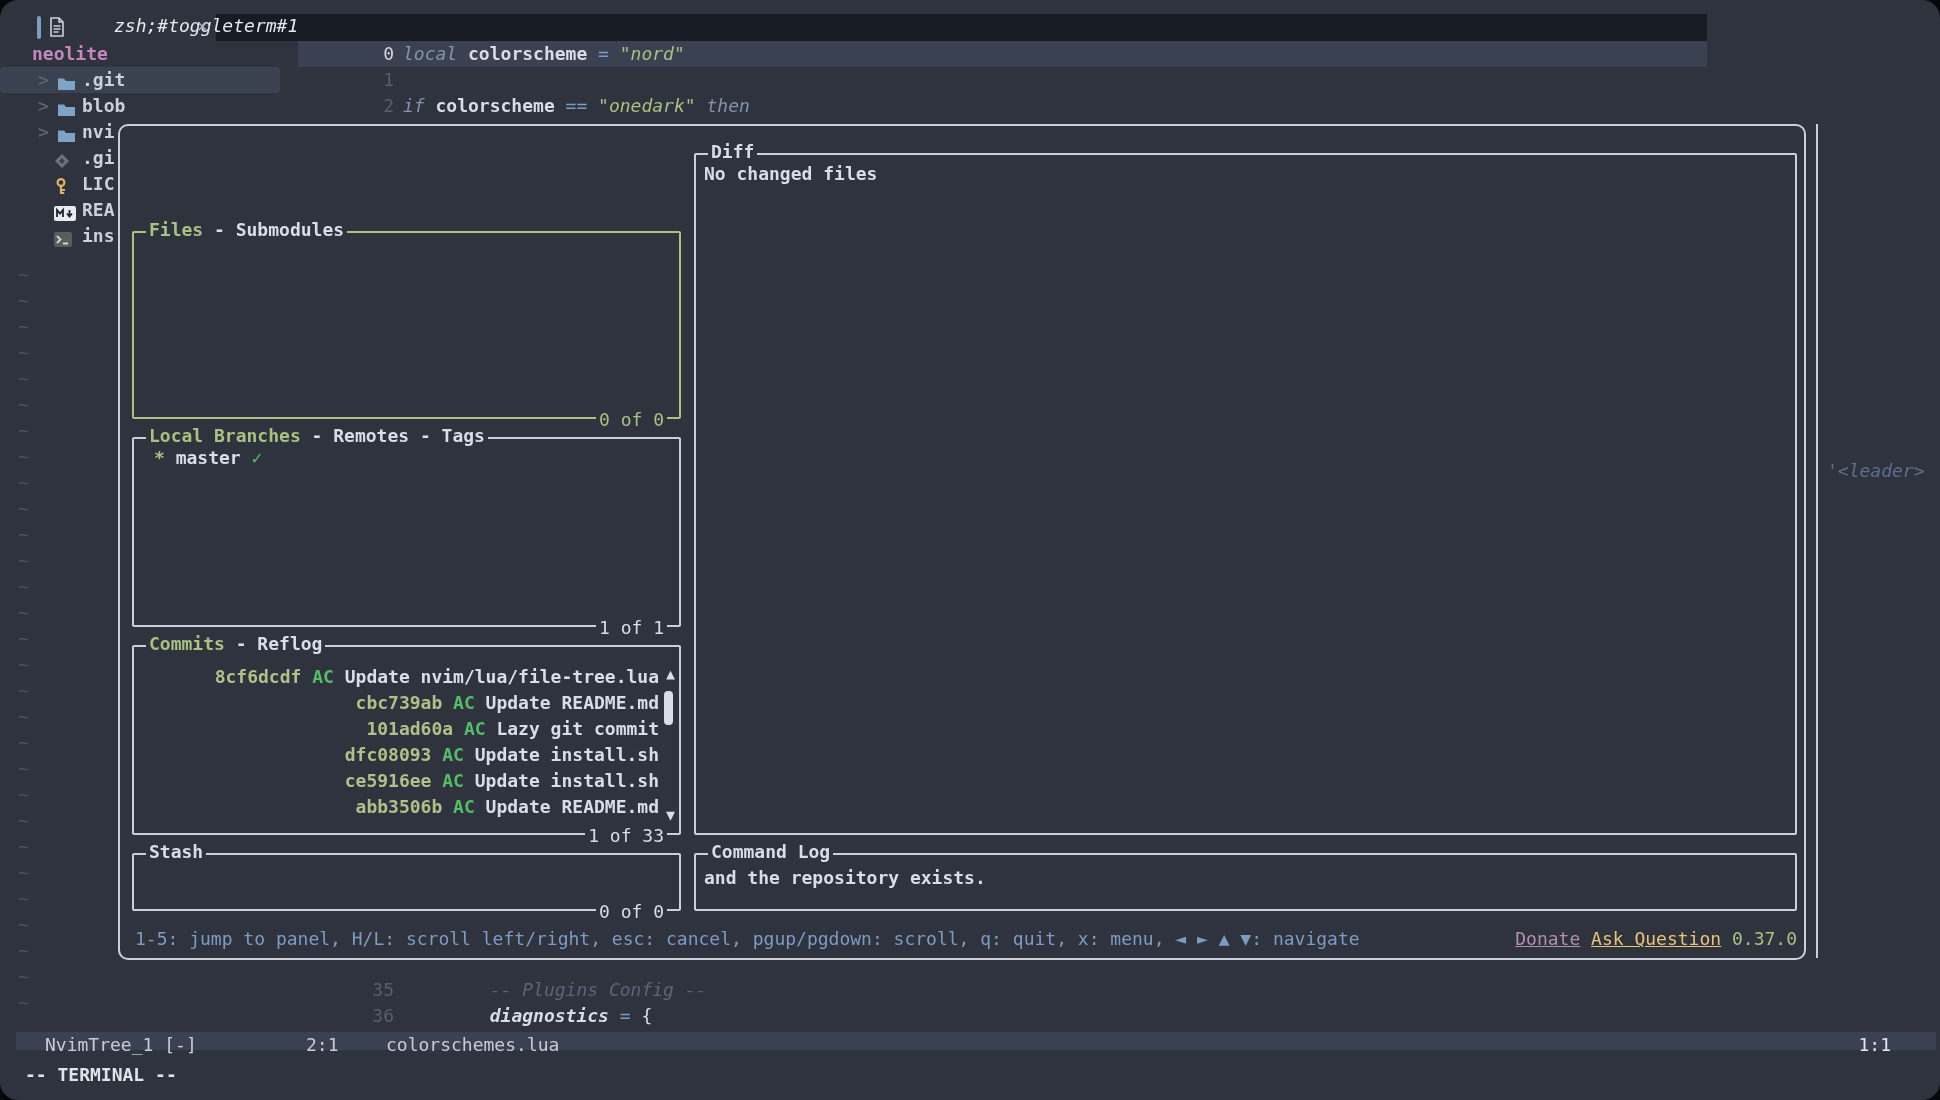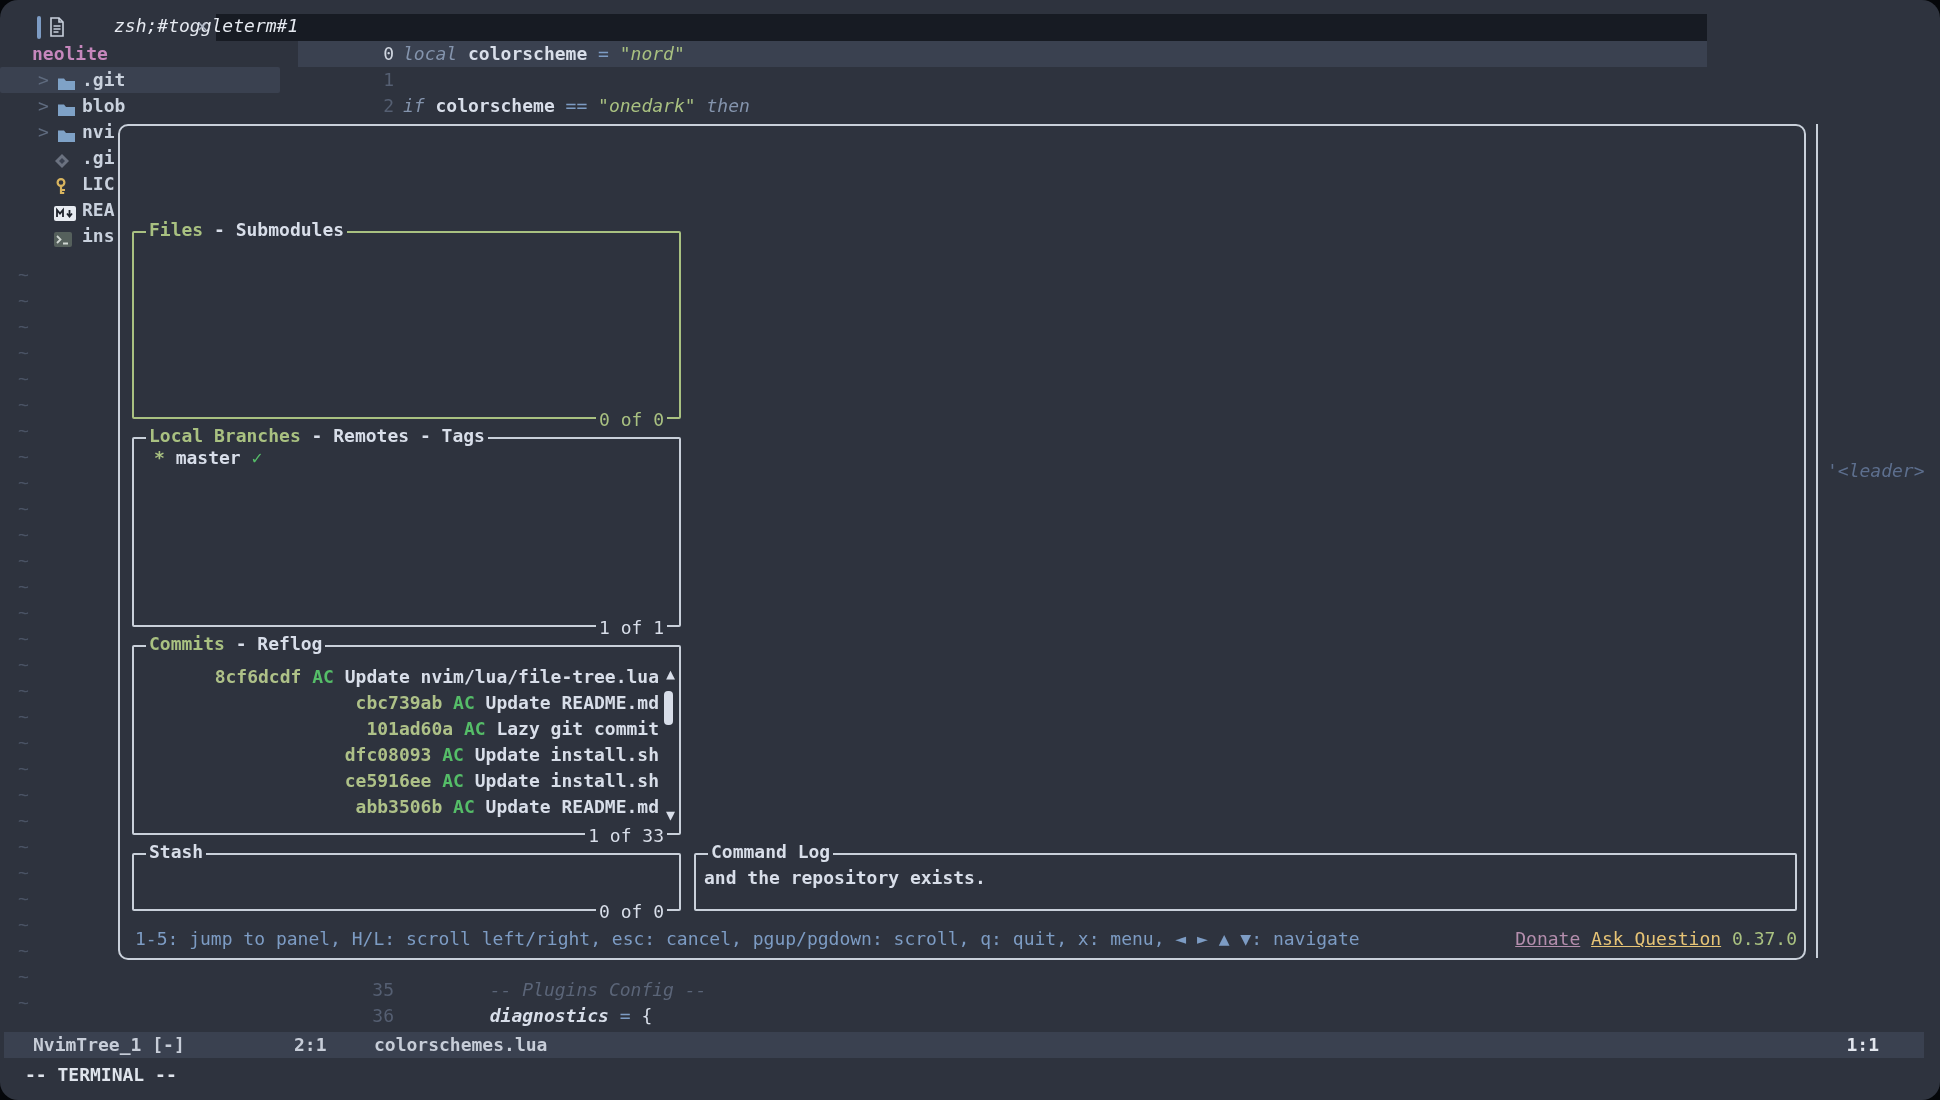--- a/index.html
+++ b/index.html
@@ -62,22 +62,22 @@
     display:flex;justify-content:space-between;font-weight:400;}
   #lg-keybinds{color:var(--blue);white-space:pre;}
   #lg-links{white-space:pre;}
   #lg-donate{color:var(--purple);text-decoration:underline;}
   #lg-ask{color:var(--yellow);text-decoration:underline;}
   #lg-version{color:var(--green);}
   
   #vsep-right{position:absolute;left:1816px;top:124px;width:2px;height:834px;background:var(--border);}
   #leader-frag{position:absolute;left:1827px;top:458px;height:26px;line-height:26px;color:var(--frag);font-style:italic;}
   
-  #statusline{position:absolute;left:4px;top:1032px;width:1920px;height:26px;line-height:26px;
-    background:var(--bg-highlight);font-weight:700;color:#c7cdd8;}
+  #statusline{position:absolute;left:16px;top:1032px;width:1920px;height:18px;line-height:26px;
+    background:var(--bg-highlight);font-weight:400;color:#c7cdd8;}
   #sl-left{position:absolute;left:29px;}
   #sl-pos{position:absolute;left:290px;}
   #sl-file{position:absolute;left:370px;}
   #sl-right{position:absolute;right:45px;color:#e2e6ee;}
   #modeline{position:absolute;left:25px;top:1062px;height:26px;line-height:26px;font-weight:700;color:#dfe4ec;}
 </style>
 </head>
 <body>
 
 <div id="app">
@@ -226,20 +226,24 @@
     <div class="sb-thumb" style="top:44px;"></div>
     <span class="sb-arrow" style="bottom:10px;">▼</span>
     <span class="pcount">1 of 33</span>
   </div>
 
   <div class="panel" style="left:132px;top:853px;width:549px;height:58px;">
     <span class="ptitle"><span class="t-main">Stash</span></span>
     <span class="pcount">0 of 0</span>
   </div>
 
+  <div class="panel" style="left:694px;top:153px;width:1103px;height:682px;">
+    <span class="ptitle"><span class="t-main">Diff</span></span>
+    <div class="pcontent" style="top:8px;">No changed files</div>
+  </div>
 
   <div class="panel" style="left:694px;top:853px;width:1103px;height:58px;">
     <span class="ptitle"><span class="t-main">Command Log</span></span>
     <div class="pcontent">and the repository exists.</div>
   </div>
 
   <div id="lg-bottombar">
     <span id="lg-keybinds">1-5: jump to panel, H/L: scroll left/right, esc: cancel, pgup/pgdown: scroll, q: quit, x: menu, ◄ ► ▲ ▼: navigate</span>
     <span id="lg-links"><a id="lg-donate">Donate</a><span> </span><a id="lg-ask">Ask Question</a><span> </span><span id="lg-version">0.37.0</span></span>
   </div>

